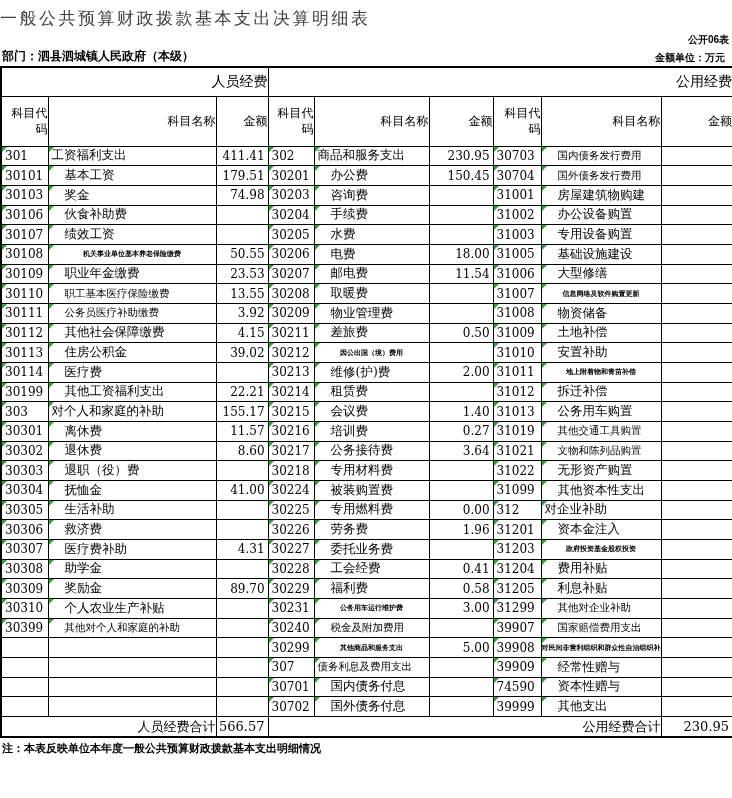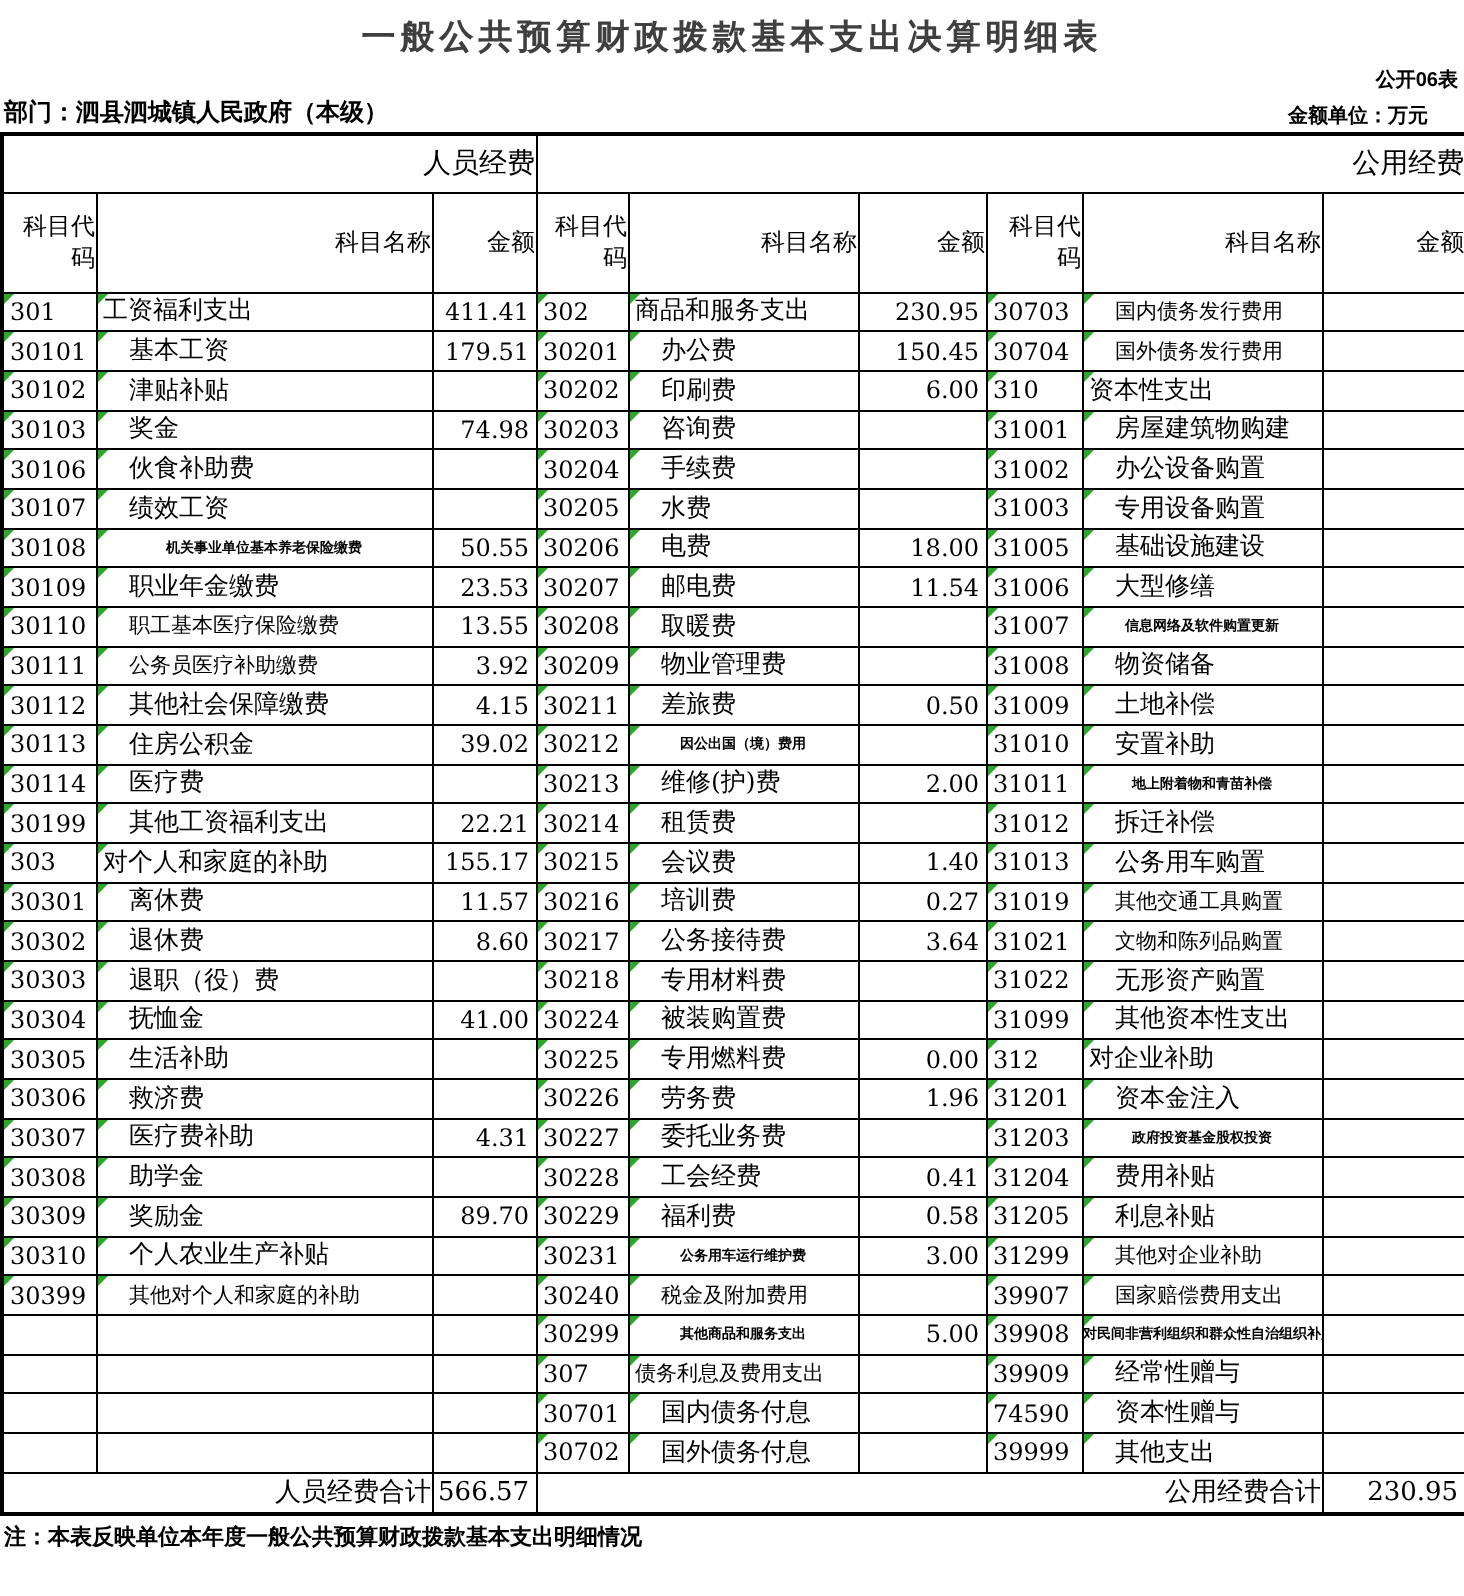--- a/index.html
+++ b/index.html
@@ -4,37 +4,36 @@
 <style>
   html, body { margin: 0; padding: 0; background: #ffffff; }
   body {
     width: 732px; height: 798px;
     font-family: "DejaVu Serif", serif;
     color: #000;
     overflow: hidden;
   }
   .title {
     margin-top: 7px;
-    text-align: center;
     font-family: "Liberation Sans", sans-serif;
-    font-weight: bold;
+    font-weight: normal;
     font-size: 17px;
     letter-spacing: 2.5px;
     color: var(--title-color, #3f3f3f);
   }
   .sheet-label {
     text-align: right;
     margin: 3px 3px 0 16px;
     font-family: "Liberation Sans", sans-serif;
     font-weight: bold;
     font-size: 10px;
   }
   .meta {
     display: flex; justify-content: space-between; align-items: flex-end;
-    margin: 1px 18px 1px 2px;
+    margin: 1px 7px 1px 2px;
     font-family: "Liberation Sans", sans-serif;
     font-weight: bold;
   }
   .meta .dept { font-size: 12px; }
   .meta .unit { font-size: 10px; }
 
   table.tbl {
     border-collapse: collapse;
     table-layout: fixed;
     width: 732px;
@@ -144,31 +143,20 @@
     <td class="name gt l2">基本工资</td>
     <td class="amt">179.51</td>
     <td class="code gt">30201</td>
     <td class="name gt l2">办公费</td>
     <td class="amt">150.45</td>
     <td class="code gt">30704</td>
     <td class="name gt l2 sz-s">国外债务发行费用</td>
     <td class="amt"></td>
   </tr>
       <tr>
-    <td class="code gt">30102</td>
-    <td class="name gt l2">津贴补贴</td>
-    <td class="amt"></td>
-    <td class="code gt">30202</td>
-    <td class="name gt l2">印刷费</td>
-    <td class="amt">6.00</td>
-    <td class="code gt">310</td>
-    <td class="name gt l1">资本性支出</td>
-    <td class="amt"></td>
-  </tr>
-      <tr>
     <td class="code gt">30103</td>
     <td class="name gt l2">奖金</td>
     <td class="amt">74.98</td>
     <td class="code gt">30203</td>
     <td class="name gt l2">咨询费</td>
     <td class="amt"></td>
     <td class="code gt">31001</td>
     <td class="name gt l2">房屋建筑物购建</td>
     <td class="amt"></td>
   </tr>

